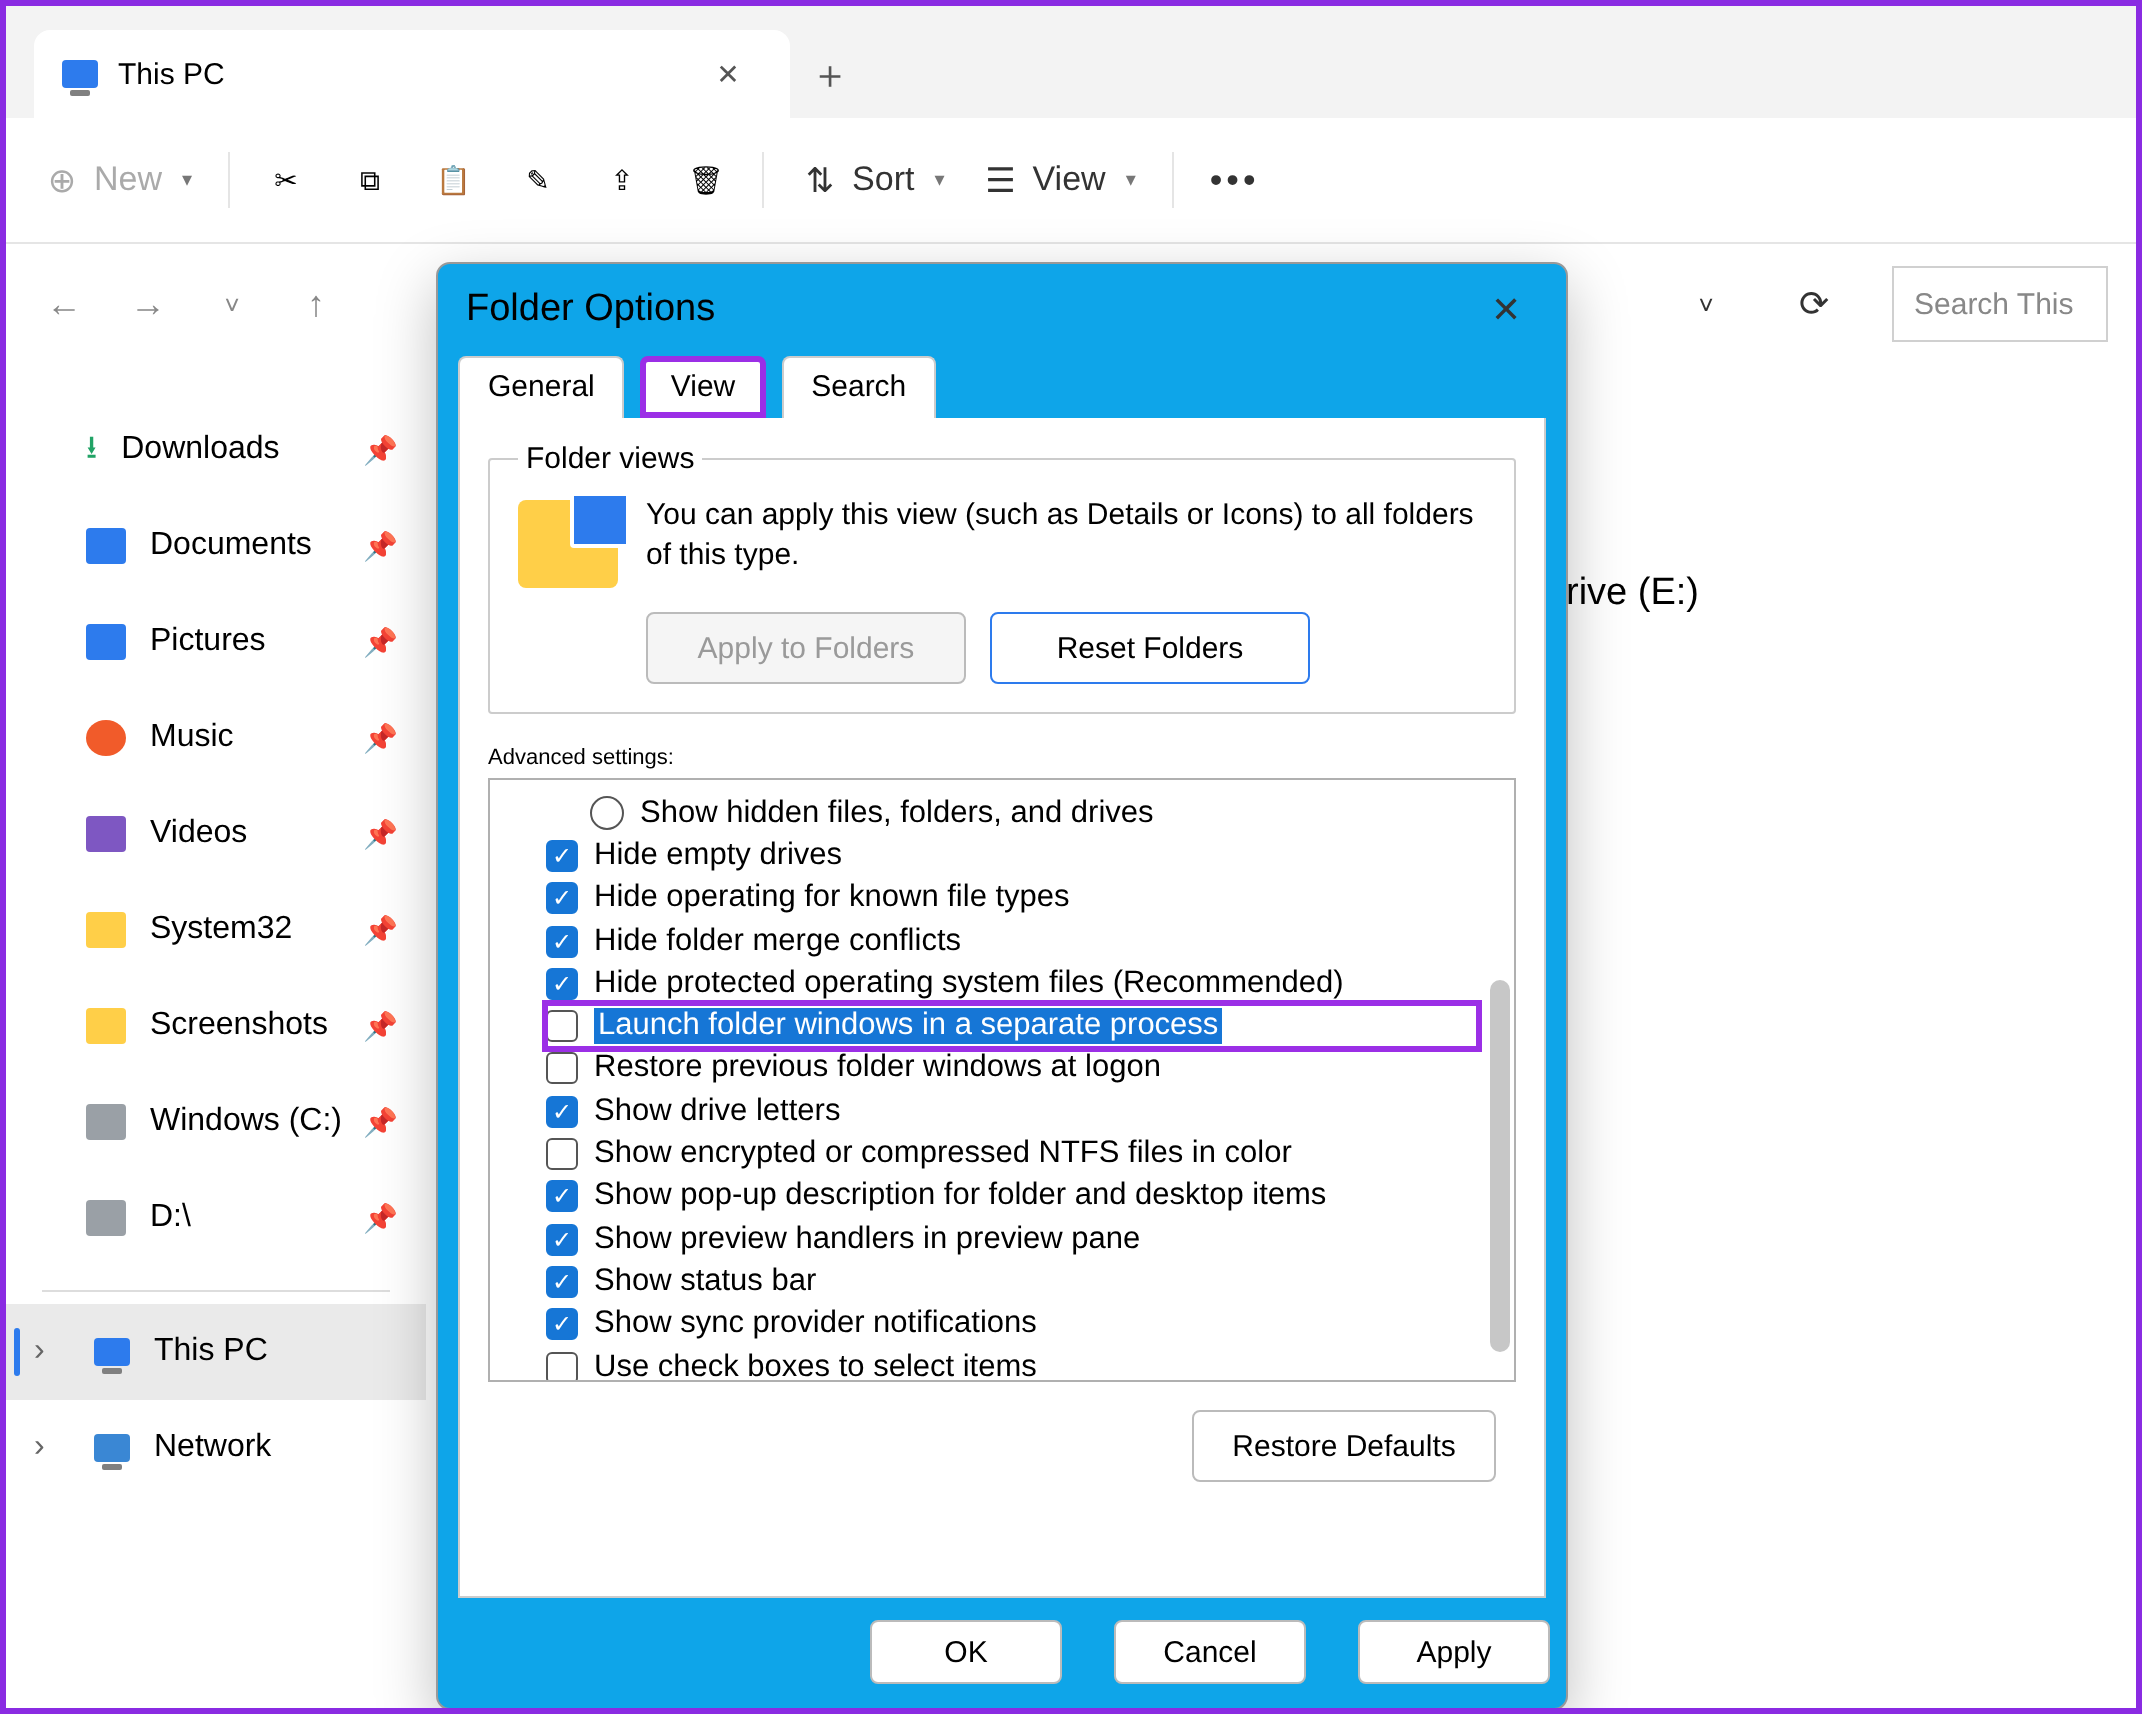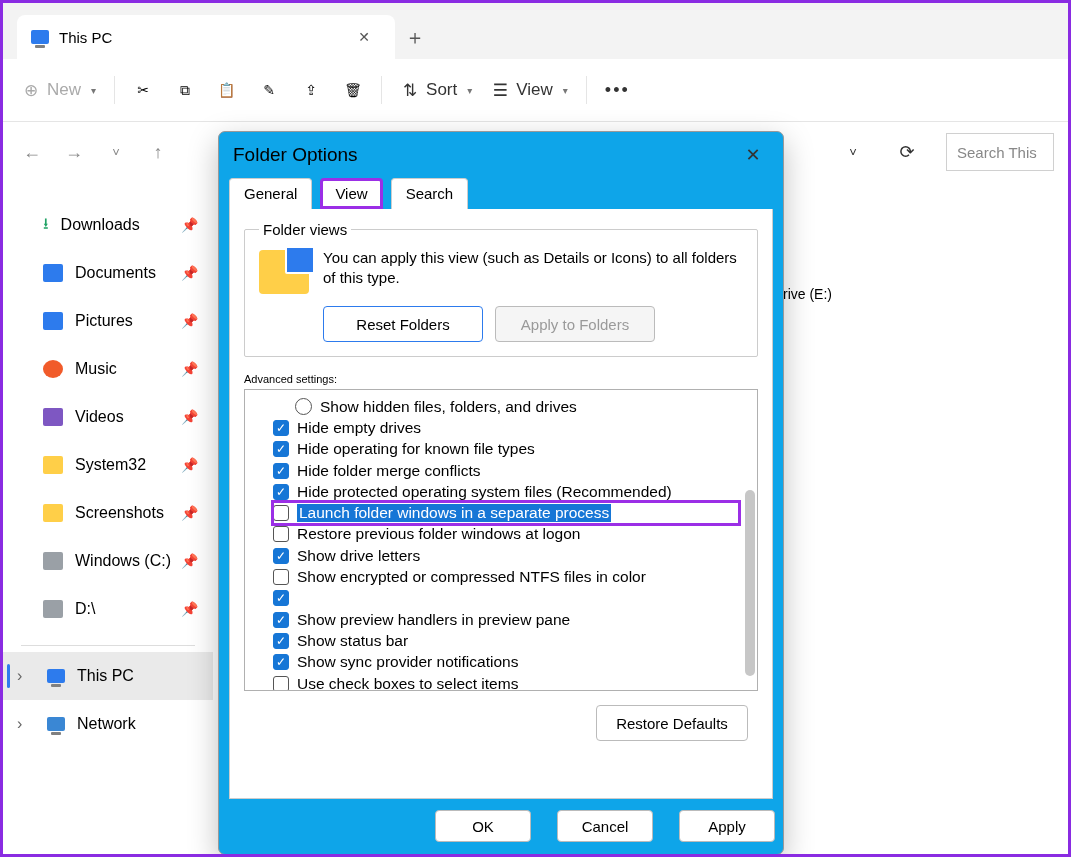--- a/index.html
+++ b/index.html
@@ -40,21 +40,21 @@
   .fwicon{width:20px;height:18px;display:inline-block;border-radius:2px;}
   .i-dl{color:#21a366;}
   .i-folder{background:#ffcf48;}
   .i-blue{background:#2d7bed;}
   .i-pic{background:#2d7bed;}
   .i-music{background:#f15b2a;border-radius:50%;}
   .i-video{background:#7e57c2;}
   .i-drive{background:#9aa0a6;}
   
   .rpane{flex:1;position:relative;}
-  .drive-label{position:absolute;left:570px;top:105px;font-size:14px;}
+  .drive-label{position:absolute;left:570px;top:105px;font-size:19px;}
   
   .dialog{position:absolute;left:215px;top:128px;width:564px;height:722px;background:#0ea5e9;border:1px solid #999;border-radius:7px;box-shadow:0 10px 30px rgba(0,0,0,.25);}
   .dlg-title-row{display:flex;align-items:center;padding:12px 14px 6px 14px;}
   .dlg-title{font-size:19px;font-weight:400;}
   .dlg-close{margin-left:auto;font-size:18px;color:#333;width:32px;text-align:center;}
   .dlg-tabs{display:flex;gap:8px;padding:0 10px;margin-top:6px;}
   .dlg-tab{background:#fff;border:1px solid #ccc;border-bottom:0;border-radius:4px 4px 0 0;padding:6px 14px;font-size:15px;}
   .dlg-tab.active{border:3px solid #9b2fe6;padding:4px 12px;}
   .dlg-body{background:#fff;margin:0 10px;border:1px solid #ccc;border-top:0;padding:12px 14px 0 14px;height:590px;box-sizing:border-box;}
   fieldset.fv{border:1px solid #ccc;border-radius:2px;padding:10px 14px 14px 14px;margin:0 0 16px 0;}
@@ -217,22 +217,22 @@
       <div class="dlg-tab">Search</div>
     </div>
     <div class="dlg-body">
       <fieldset class="fv">
         <legend>Folder views</legend>
         <div class="fv-row">
           <div class="folders-ico"></div>
           <div class="fv-text">You can apply this view (such as Details or Icons) to all folders of this type.</div>
         </div>
         <div class="fv-btns">
+          <div class="win-btn disabled">Apply to Folders</div>
           <div class="win-btn primary">Reset Folders</div>
-          <div class="win-btn disabled">Apply to Folders</div>
         </div>
       </fieldset>
 
       <div class="adv-label">Advanced settings:</div>
       <div class="adv-list">
         <div class="adv-inner" id="adv-inner">
             <div class="opt indent">
               <span class="radio"></span>
               <span class="lbl">Show hidden files, folders, and drives</span>
             </div>
@@ -263,20 +263,21 @@
             <div class="opt">
               <span class="chk on">✓</span>
               <span class="lbl">Show drive letters</span>
             </div>
             <div class="opt">
               <span class="chk"></span>
               <span class="lbl">Show encrypted or compressed NTFS files in color</span>
             </div>
             <div class="opt">
               <span class="chk on">✓</span>
+              <span class="lbl">Show pop-up description for folder and desktop items</span>
             </div>
             <div class="opt">
               <span class="chk on">✓</span>
               <span class="lbl">Show preview handlers in preview pane</span>
             </div>
             <div class="opt">
               <span class="chk on">✓</span>
               <span class="lbl">Show status bar</span>
             </div>
             <div class="opt">

